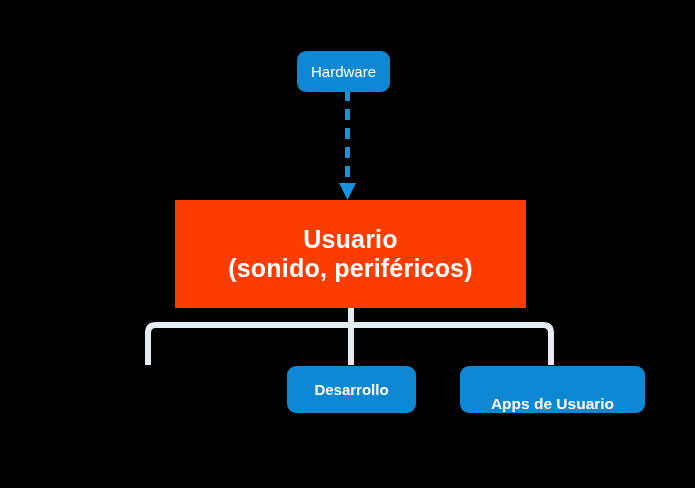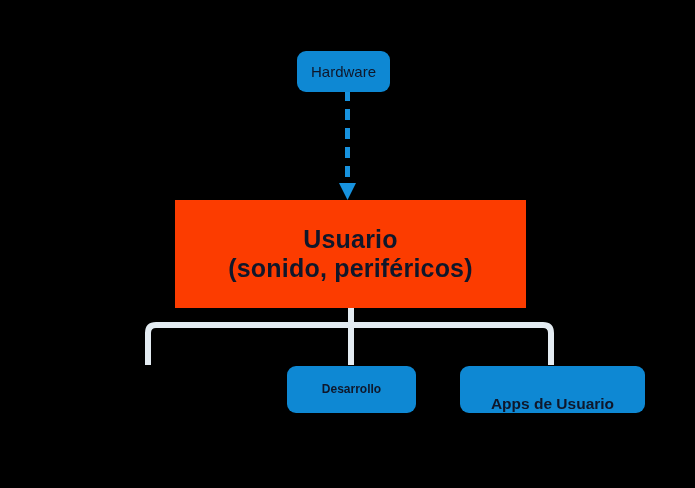--- a/index.html
+++ b/index.html
@@ -17,21 +17,21 @@
   }
 
   
   .node {
     position: absolute;
     box-sizing: border-box;
     display: flex;
     align-items: center;
     justify-content: center;
     text-align: center;
-    color: #0f172a;
+    color: #ffffff;
     line-height: 1.18;
     z-index: 3;
   }
 
   .node-blue {
     background: #0E88D3;
     border-radius: 9px;
   }
 
   .node-orange {
@@ -66,21 +66,21 @@
     height: 74px;
     font-size: 15.5px;
     font-weight: 700;
   }
 
   #node-desarrollo {
     left: 287px;
     top: 366px;
     width: 129px;
     height: 47px;
-    font-size: 12px;
+    font-size: 15px;
     font-weight: 700;
   }
 
   #node-apps {
     left: 460px;
     top: 366px;
     width: 185px;
     height: 47px;
     font-size: 15.5px;
     font-weight: 700;

